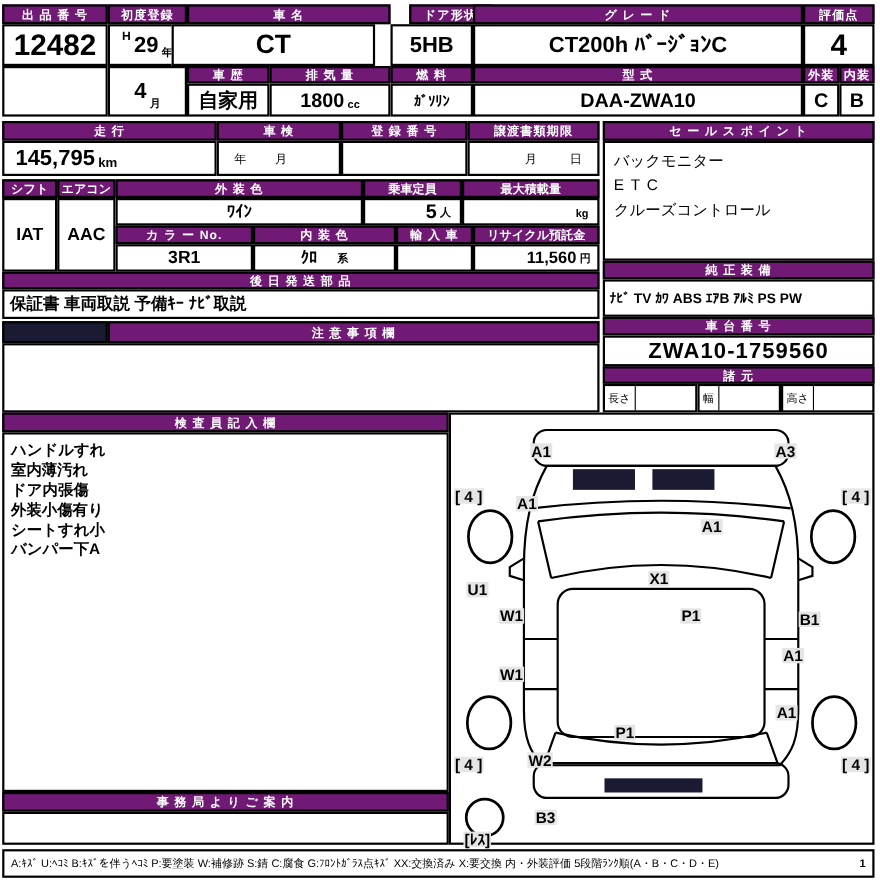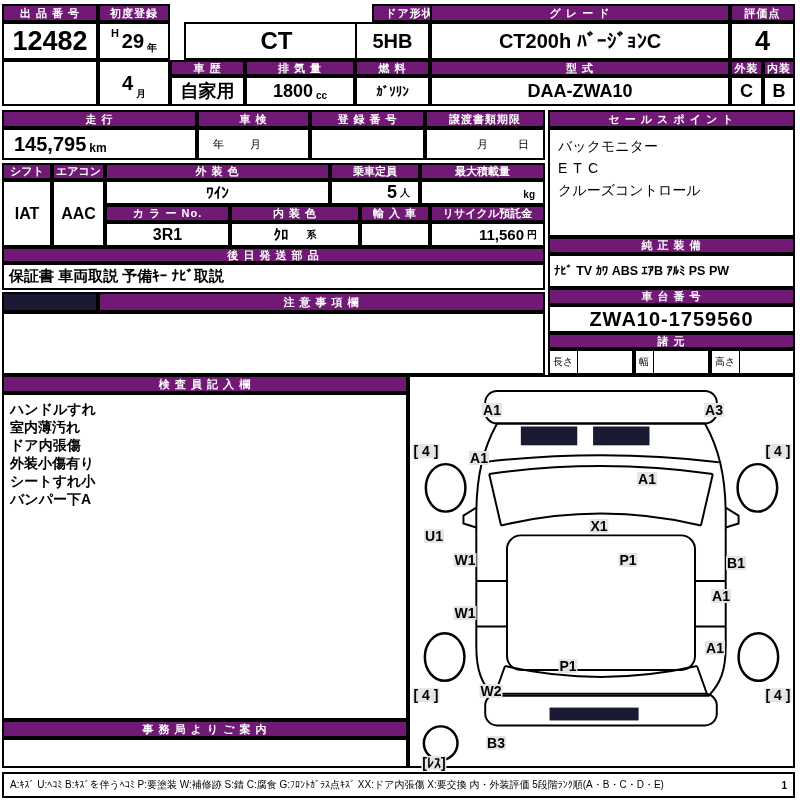--- a/index.html
+++ b/index.html
@@ -52,21 +52,22 @@
   <div class="cell" style="left:98px;top:22px;width:72px;height:38px;">
     <span class="pre">H</span>
     <span class="v20">29</span>
     <span class="unit">年</span>
   </div>
   <div class="cell" style="left:98px;top:60px;width:72px;height:46px;">
     <span class="v20">4</span>
     <span class="unit">月</span>
   </div>
 
-  <div class="cell v24" style="left:184px;top:22px;width:185px;height:38px;">CT</div>
+  <div class="cell hdr" style="left:170px;top:4px;width:185px;height:18px;">車 名</div>
+  <div class="cell v24" style="left:156px;top:22px;width:185px;height:38px;">CT</div>
 
   <div class="cell hdr" style="left:170px;top:60px;width:75px;height:16px;">車 歴</div>
   <div class="cell v18" style="left:170px;top:76px;width:75px;height:30px;">自家用</div>
 
   <div class="cell hdr" style="left:245px;top:60px;width:110px;height:16px;">排 気 量</div>
   <div class="cell" style="left:245px;top:76px;width:110px;height:30px;">
     <span class="v18">1800</span>
     <span class="unit">cc</span>
   </div>
 
@@ -240,17 +241,17 @@
         <div class="marker" style="left: 368px; top: 318px;">[ 4 ]</div>
         <div class="marker" style="left: 86px; top: 366px;">B3</div>
         <div class="marker" style="left: 24px; top: 386px;">[ﾚｽ]</div>
       </div>
   </div>
 
   <div class="cell hdr" style="left:2px;top:720px;width:406px;height:18px;">事 務 局 よ り ご 案 内</div>
   <div class="cell" style="left:2px;top:738px;width:406px;height:30px;"></div>
 
   <div class="cell" style="left:2px;top:772px;width:793px;height:26px;justify-content:space-between;padding:0 6px;">
-    <span class="legendtext">A:ｷｽﾞ U:ﾍｺﾐ B:ｷｽﾞを伴うﾍｺﾐ P:要塗装 W:補修跡 S:錆 C:腐食 G:ﾌﾛﾝﾄｶﾞﾗｽ点ｷｽﾞ XX:ドア内張傷 X:要交換  内・外装評価 5段階ﾗﾝｸ順(A・B・C・D・E)</span>
+    <span class="legendtext">A:ｷｽﾞ U:ﾍｺﾐ B:ｷｽﾞを伴うﾍｺﾐ P:要塗装 W:補修跡 S:錆 C:腐食 G:ﾌﾛﾝﾄｶﾞﾗｽ点ｷｽﾞ XX:交換済み X:要交換  内・外装評価 5段階ﾗﾝｸ順(A・B・C・D・E)</span>
     <span class="legendtext" style="font-weight:bold;">1</span>
   </div>
 
 </div>
 
 </body></html>

